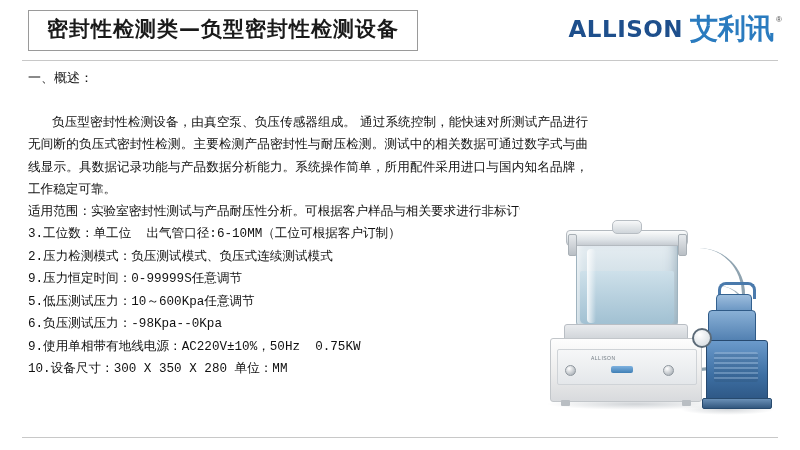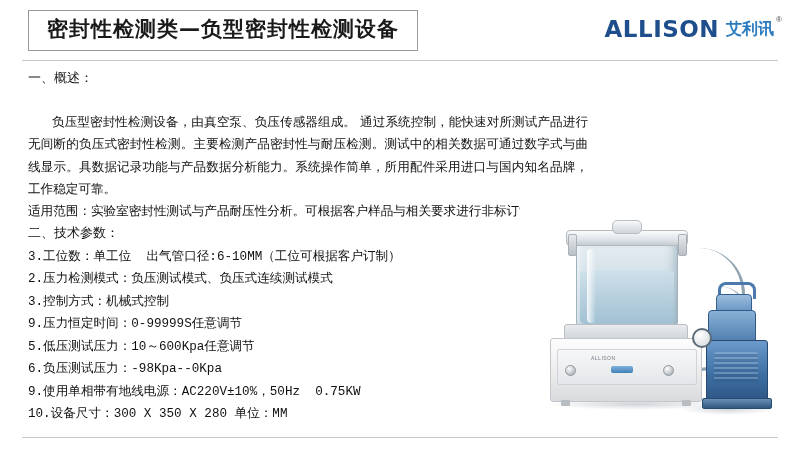--- a/index.html
+++ b/index.html
@@ -57,21 +57,21 @@
   .brand-latin {
     font-family: "DejaVu Sans", "Liberation Sans", sans-serif;
     font-size: 23px;
     font-weight: bold;
     color: #1e4f8c;
     letter-spacing: 0.5px;
     line-height: 1;
   }
   .brand-cn {
     font-family: "DejaVu Sans", "Liberation Sans", sans-serif;
-    font-size: 16px;
+    font-size: 28px;
     font-weight: bold;
     color: #2a7bbf;
     margin-left: 7px;
     line-height: 1;
   }
   .brand-reg {
     font-size: 8px;
     color: #4a4a4a;
     margin-left: 2px;
     align-self: flex-start;
@@ -404,25 +404,23 @@
     </div>
   </div>
 
   <div class="hr-top"></div>
   <div class="hr-bottom"></div>
 
   <div class="content">
     <div class="line section-head">一、概述：</div>
     <div class="para para-first-indent">负压型密封性检测设备，由真空泵、负压传感器组成。 通过系统控制，能快速对所测试产品进行无间断的负压式密封性检测。主要检测产品密封性与耐压检测。测试中的相关数据可通过数字式与曲线显示。具数据记录功能与产品数据分析能力。系统操作简单，所用配件采用进口与国内知名品牌，工作稳定可靠。</div>
     <div class="line">适用范围：实验室密封性测试与产品耐压性分析。可根据客户样品与相关要求进行非标订制。</div>
-    <div class="line section-head">二、技术参数：</div>
 
     <div class="line">3.工位数：单工位  出气管口径:6-10MM（工位可根据客户订制）</div>
     <div class="line">2.压力检测模式：负压测试模式、负压式连续测试模式</div>
-    <div class="line">3.控制方式：机械式控制</div>
     <div class="line">9.压力恒定时间：0-99999S任意调节</div>
     <div class="line">5.低压测试压力：10～600Kpa任意调节</div>
     <div class="line">6.负压测试压力：-98Kpa--0Kpa</div>
     <div class="line">9.使用单相带有地线电源：AC220V±10%，50Hz  0.75KW</div>
     <div class="line">10.设备尺寸：300 X 350 X 280 单位：MM</div>
   </div>
 
   <div class="photo">
     <div class="photo-bg"></div>
     <div class="shadow"></div>

